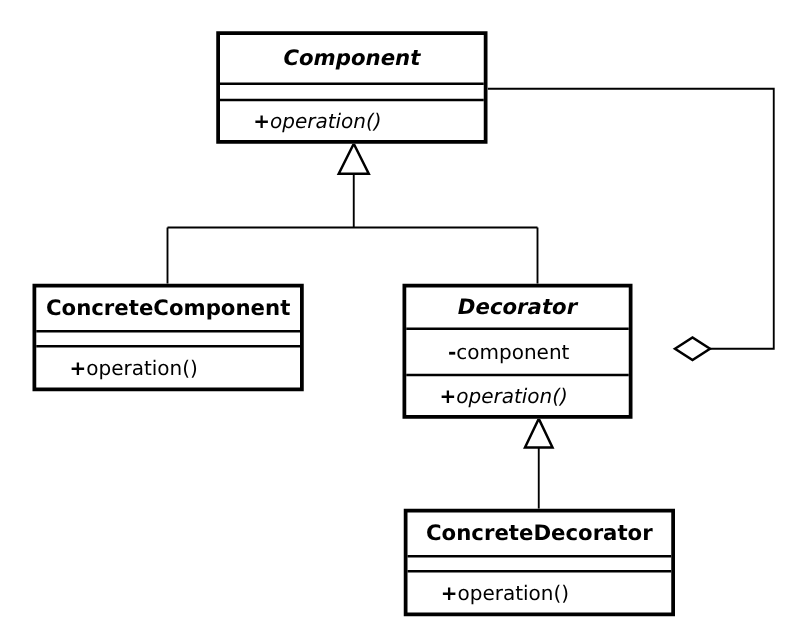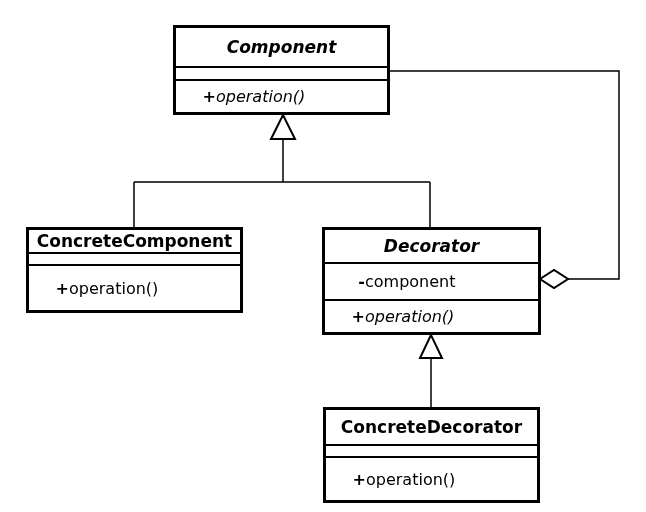--- a/index.html
+++ b/index.html
@@ -48,30 +48,30 @@
   .vis { font-weight: bold; width: 27px; flex: 0 0 27px; font-style: normal; }
   .member.italic { font-style: italic; }
 
   
   #box-component { left: 173px; top: 25px; width: 217px; height: 90px; }
   #box-component .title { height: 40px; }
   #box-component .attrs { height: 13px; }
 
   
   #box-concrete-component { left: 26px; top: 227px; width: 217px; height: 86px; }
-  #box-concrete-component .title { height: 24px; }
+  #box-concrete-component .title { height: 36px; }
   #box-concrete-component .attrs { height: 12px; }
 
   
-  #box-decorator { left: 322px; top: 227px; width: 219px; height: 108px; }
+  #box-decorator { left: 322px; top: 227px; width: 184px; height: 108px; }
   #box-decorator .title { height: 34px; }
   #box-decorator .attrs { height: 37px; }
 
   
-  #box-concrete-decorator { left: 323px; top: 407px; width: 217px; height: 96px; }
+  #box-concrete-decorator { left: 323px; top: 407px; width: 217px; height: 86px; }
   #box-concrete-decorator .title { height: 36px; }
   #box-concrete-decorator .attrs { height: 12px; }
 </style>
 </head>
 <body>
 
 <div class="canvas">
 
   <svg class="edges" width="646" height="512" viewBox="0 0 646 512" fill="none" stroke="#000000" stroke-width="1.5">
 

